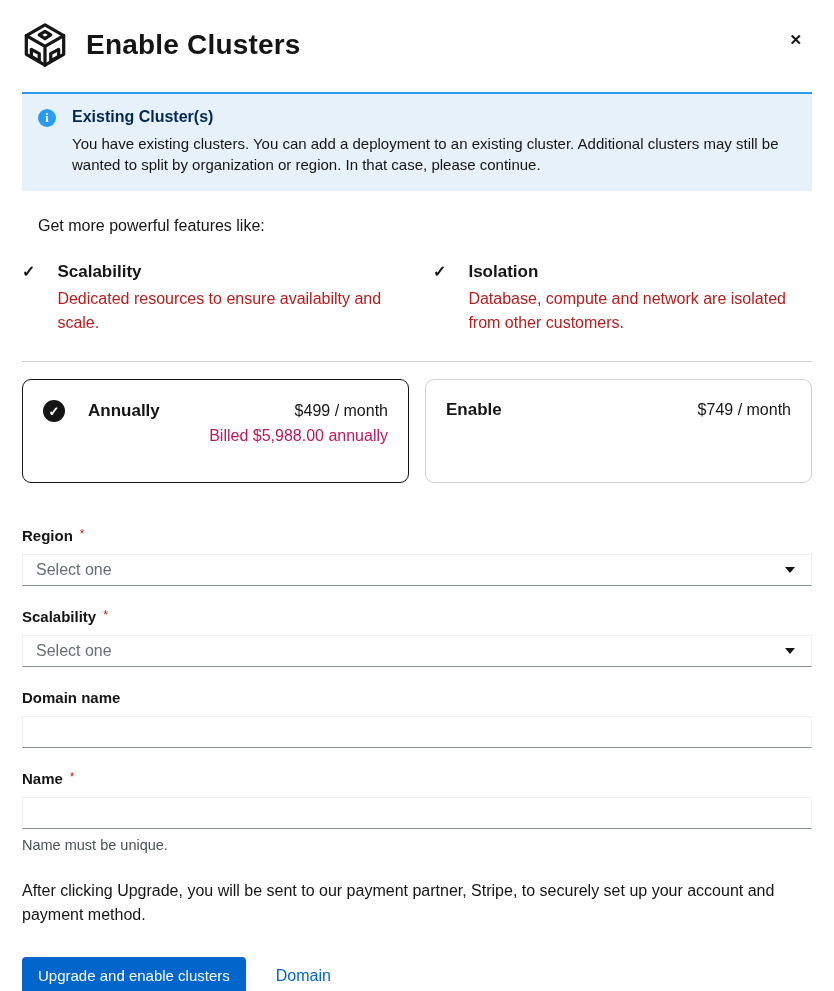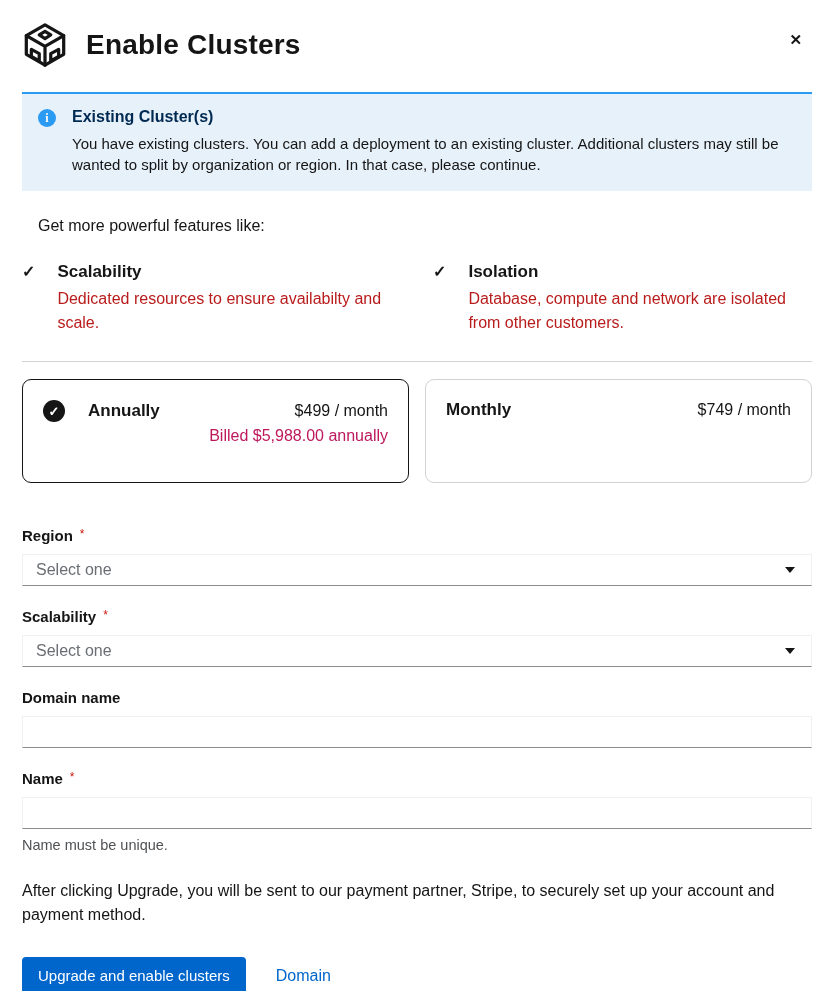--- a/index.html
+++ b/index.html
@@ -163,21 +163,21 @@
     <div class="plan selected">
       <div class="plan-row">
         <span class="check-circle-icon">✓</span>
         <span class="plan-name">Annually</span>
         <span class="plan-price">$499 / month</span>
       </div>
       <div class="plan-note">Billed $5,988.00 annually</div>
     </div>
     <div class="plan">
       <div class="plan-row">
-        <span class="plan-name">Monthly</span>
+        <span class="plan-name">Enable</span>
         <span class="plan-price">$749 / month</span>
       </div>
     </div>
   </div>
 
   <div class="form-group first">
     <label class="form-label"><span>Region</span><span class="required">*</span></label>
     <div class="select">
       <span>Select one</span>
       <span class="caret-down"></span>

